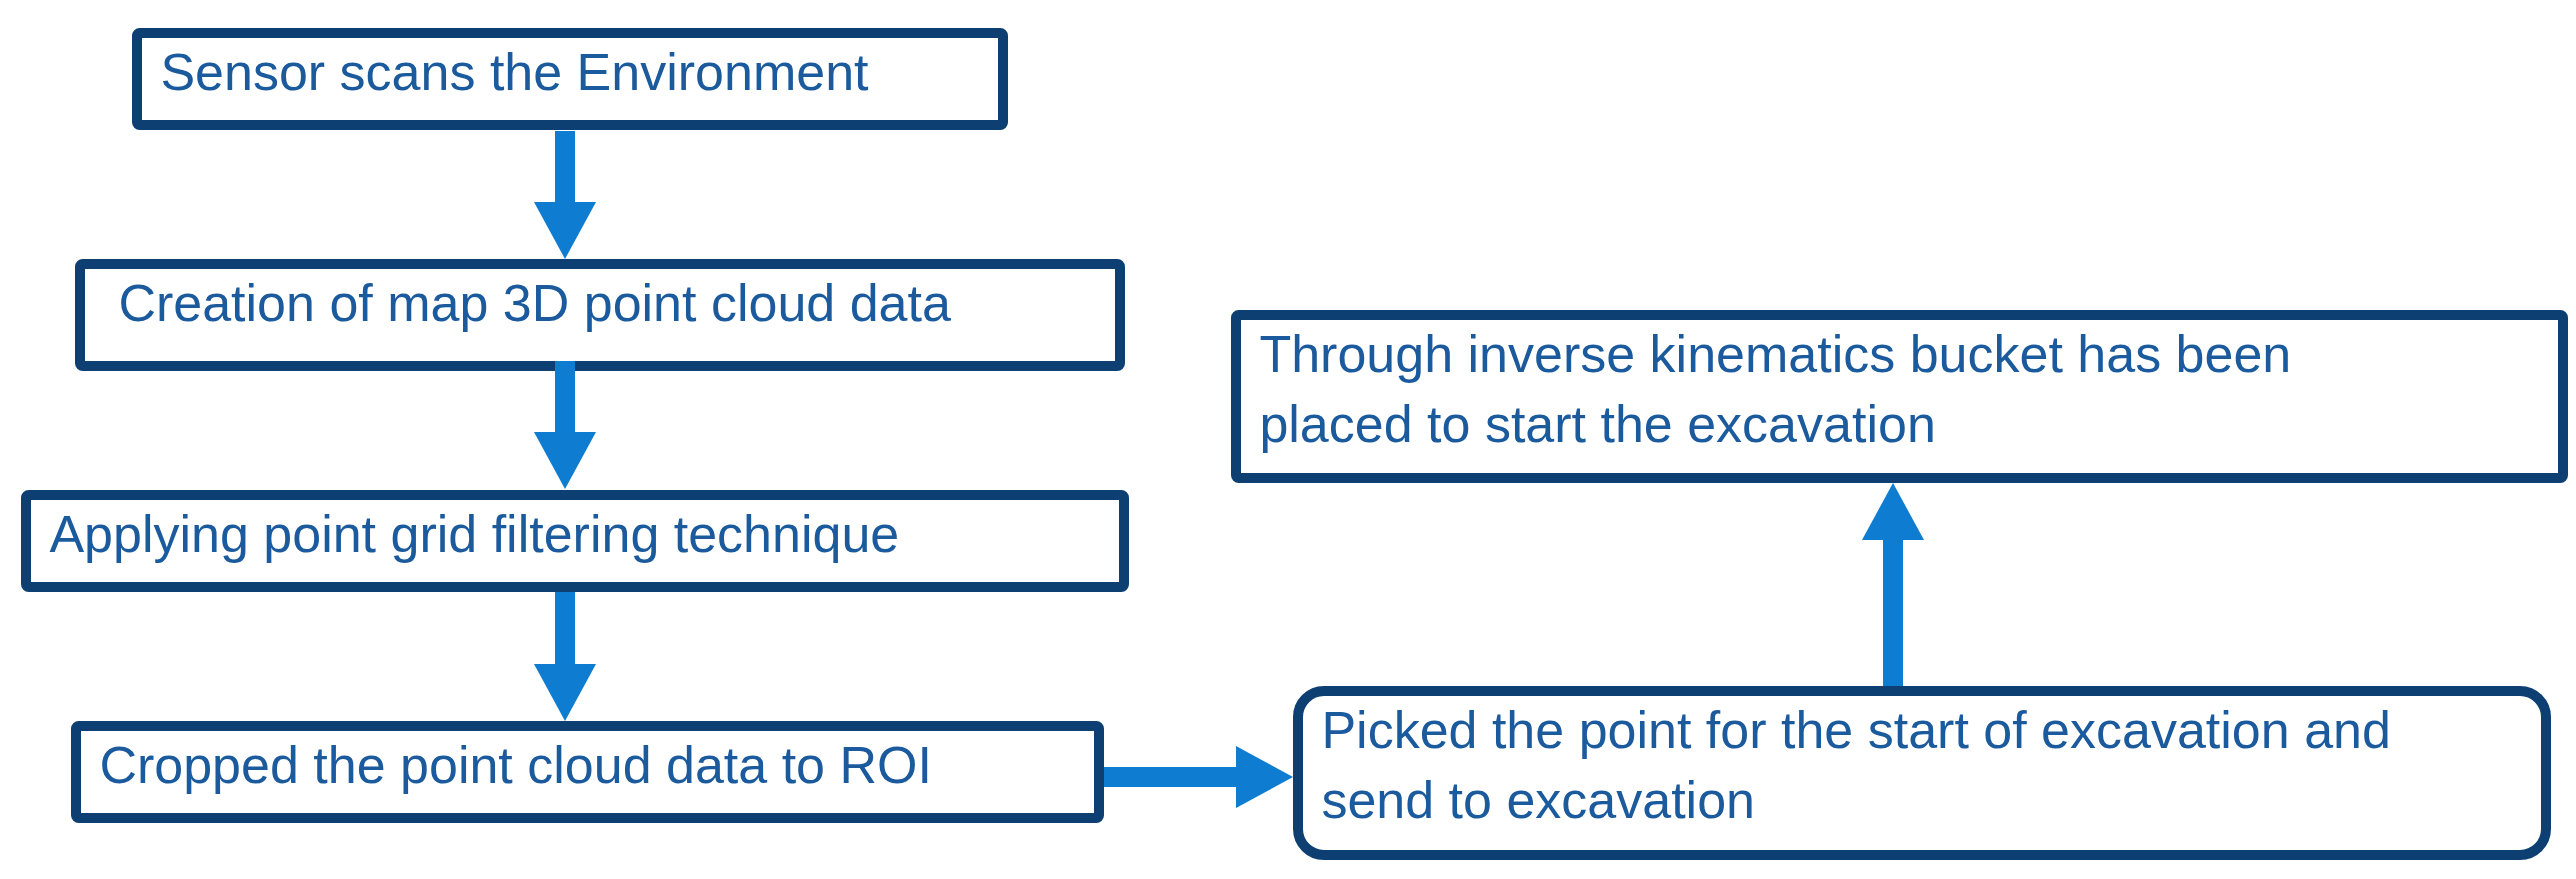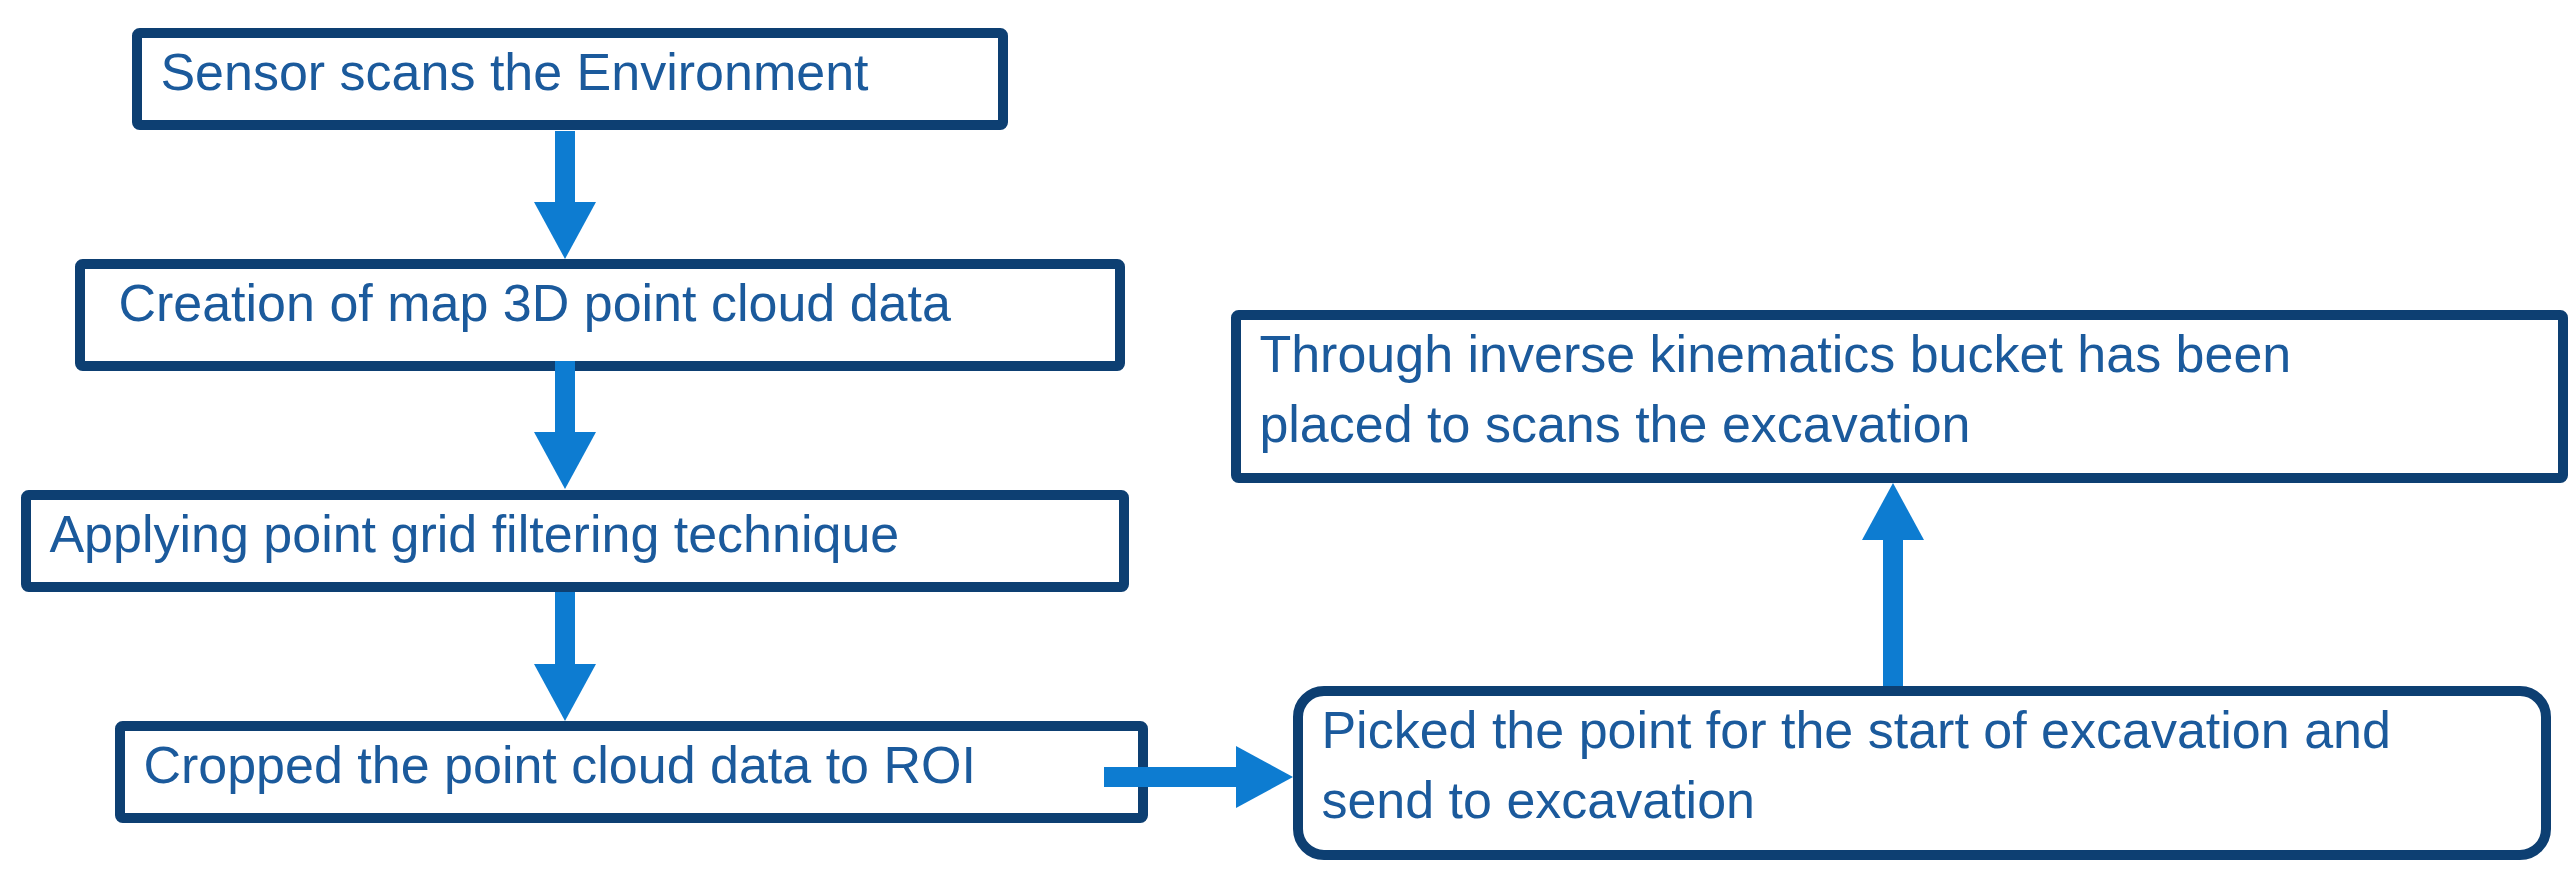--- a/index.html
+++ b/index.html
@@ -78,21 +78,21 @@
     width: 0; height: 0;
     border-top: 31px solid transparent;
     border-bottom: 31px solid transparent;
     border-left: 57px solid #0d7cd1;
   }
 
   
   #box-sensor-scan        { left: 132px;  top: 28.4px;  width: 876px; height: 102px; }
   #box-map-creation       { left: 75px;   top: 259px; width: 1050px; height: 112px; padding-left: 15px; }
   #box-voxel-filtering    { left: 21px;   top: 490px; width: 1108px; height: 102px; }
-  #box-crop-roi           { left: 71px;   top: 721px; width: 1033px; height: 102px; margin-left: 44px; }
+  #box-crop-roi           { left: 71px;   top: 721px; width: 1033px; height: 102px; }
   #box-pick-point         { left: 1293px; top: 686px; width: 1258px; height: 174px; border-radius: 31px; }
   #box-inverse-kinematics { left: 1231px; top: 310px; width: 1337px; height: 173px; }
 
   
   #arrow-1 { left: 534px;  top: 131px; height: 128px; }
   #arrow-2 { left: 534px;  top: 361px; height: 128px; }
   #arrow-3 { left: 534px;  top: 592px; height: 129px; }
   #arrow-4 { left: 1104px; top: 746px; width: 189px; }
   #arrow-5 { left: 1862px; top: 483px; height: 203px; }
 </style>
@@ -157,18 +157,18 @@
   </div>
 
   <div class="varrow" id="arrow-5">
     <div class="head-up"></div>
     <div class="shaft"></div>
   </div>
 
   <div class="box" id="box-inverse-kinematics">
     <div class="box-text">
       <span class="line">Through inverse kinematics bucket has been</span>
-      <span class="line">placed to scans the excavation</span>
+      <span class="line">placed to start the excavation</span>
     </div>
   </div>
 
 </div>
 
 
 </body></html>

